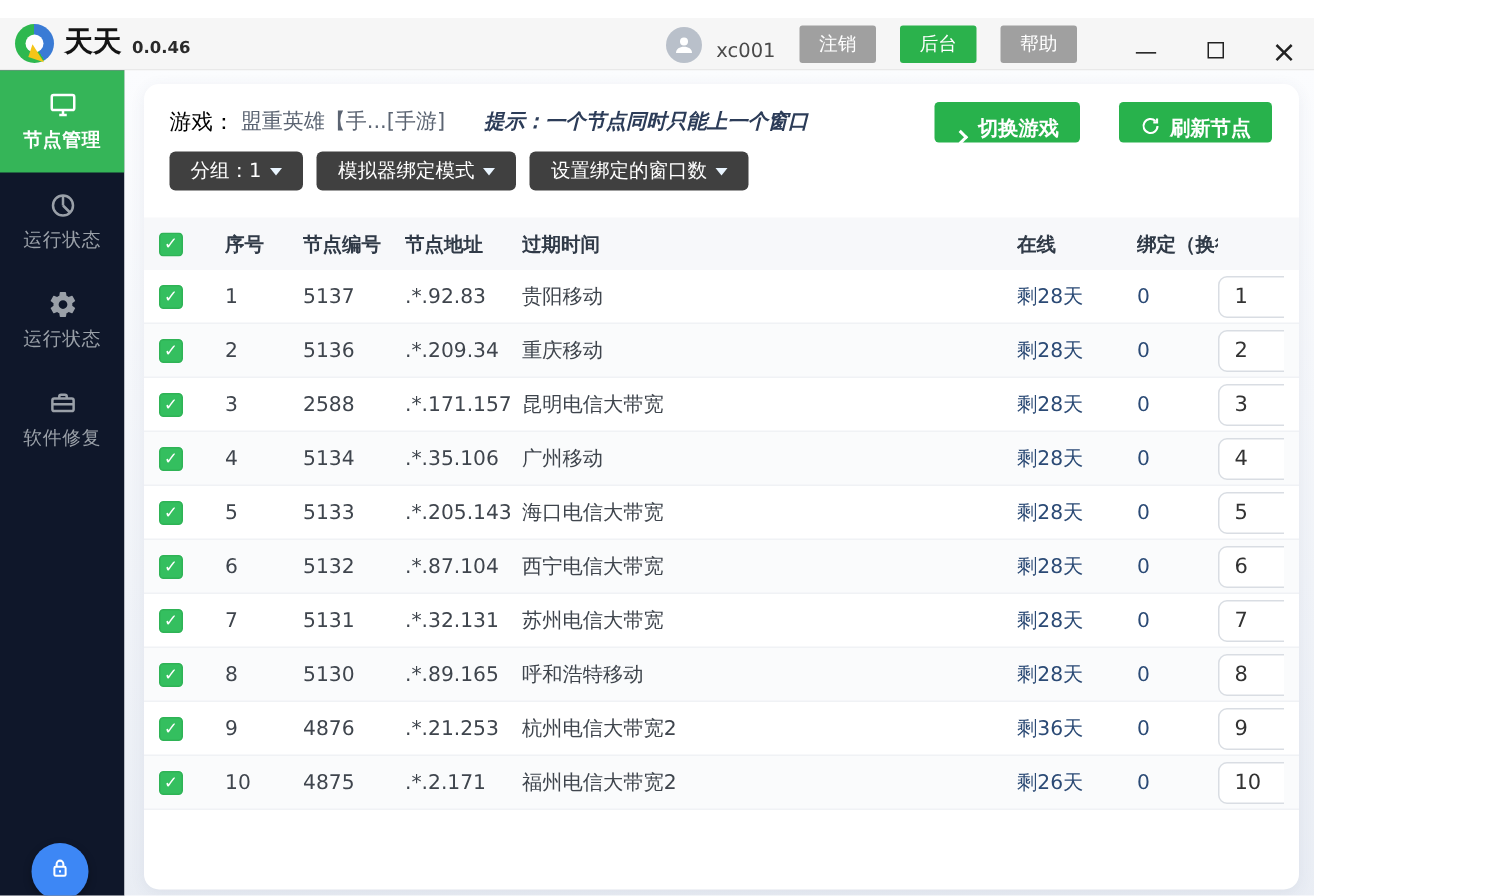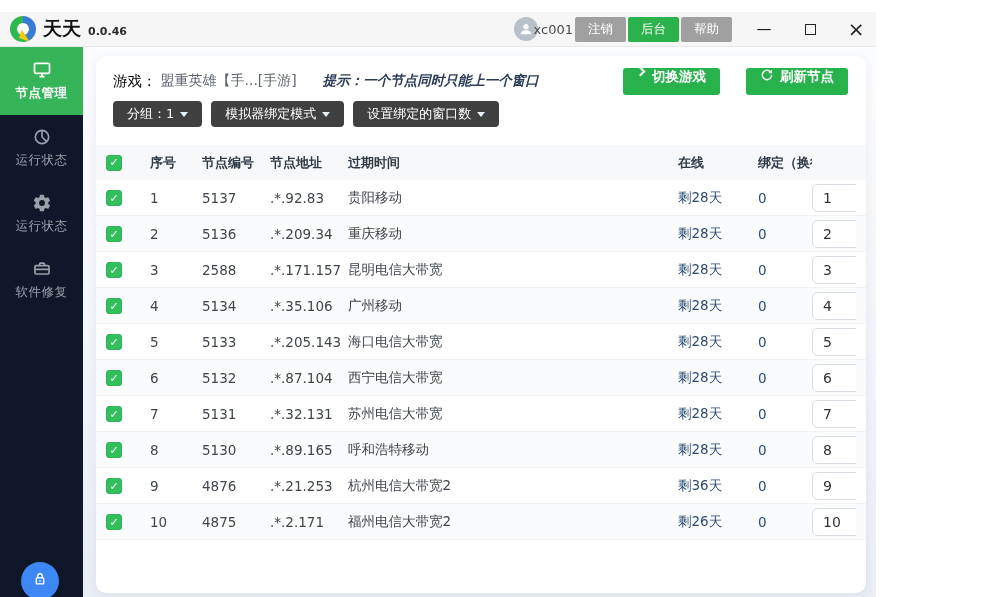--- a/index.html
+++ b/index.html
@@ -10,21 +10,21 @@
   .titlebar { position:absolute; top:0; left:0; right:0; height:35px; background:#f6f6f6;
               border-bottom:1px solid #e9e9e9; display:flex; align-items:center; justify-content:space-between; padding:0 12px 0 10px; }
   .title-left { display:flex; align-items:flex-end; gap:7px; }
   .logo { position:relative; width:26px; height:26px; border-radius:50%;
           background:conic-gradient(from 210deg,#2eb84f 0deg 150deg,#3a7bd5 150deg 300deg,#2eb84f 300deg 360deg); align-self:center; }
   .logo::before { content:""; position:absolute; left:7px; top:7px; width:12px; height:12px; border-radius:50%; background:#fff; }
   .logo::after { content:""; position:absolute; left:10px; top:15px; width:0; height:0;
                  border-left:11px solid #f5c518; border-top:9px solid transparent; transform:rotate(18deg); }
   .app-name { font-size:19px; font-weight:bold; color:#141414; line-height:1; padding-bottom:4px; }
   .app-version { font-size:11px; font-weight:bold; color:#2a2a2a; padding-bottom:4px; }
-  .title-right { display:flex; align-items:center; gap:2px; }
+  .title-right { display:flex; align-items:flex-end; gap:16px; }
   .avatar { width:24px; height:24px; border-radius:50%; background:#b9c0ca; display:inline-flex; align-items:center; justify-content:center; }
   .username { font-size:13px; color:#4a4a4a; margin-left:-6px; }
   .tb-btn { border:none; color:#fff; font-size:12.5px; padding:4px 13px; border-radius:2px; cursor:pointer; font-family:inherit; }
   .tb-gray { background:#a0a0a0; }
   .tb-green { background:#2bb24c; }
   .win-controls { display:flex; align-items:center; gap:30px; margin-left:22px; }
   .wc { width:16px; height:16px; display:inline-flex; align-items:center; justify-content:center; color:#222; cursor:pointer; font-size:15px; }
   .wc-box { width:11px; height:11px; border:1.6px solid #222; }
   .wc-close { font-size:20px; }
 
@@ -42,21 +42,21 @@
   
   .main { position:absolute; left:83px; top:35px; right:0; bottom:3px; background:linear-gradient(#fbfcfe,#e9edf4); }
   .card { position:absolute; left:13px; top:9px; right:10px; bottom:13px; background:#fff; border-radius:10px;
           box-shadow:0 2px 10px rgba(60,80,120,.08); overflow:hidden; }
 
   .card-header { position:absolute; left:17px; right:18px; top:11px; height:28px; display:flex; align-items:center; }
   .game-label { font-size:14.5px; font-weight:normal; color:#000000; }
   .game-name { font-size:14px; color:#5b6472; margin-left:4px; }
   .game-tip { font-size:13.5px; font-weight:bold; font-style:italic; color:#2c3c58; margin-left:26px; }
   .header-actions { margin-left:auto; display:flex; gap:26px; }
-  .action-btn { display:inline-flex; align-items:flex-start; gap:6px; background:#28b24c; color:#fff; border:none;
+  .action-btn { display:inline-flex; align-items:flex-end; gap:6px; background:#28b24c; color:#fff; border:none;
                 font-size:13.5px; font-weight:bold; height:27px; padding:0 14px; border-radius:3px; cursor:pointer; font-family:inherit; }
 
   .filter-row { position:absolute; left:17px; top:45px; height:26px; display:flex; gap:9px; }
   .filter-btn { display:inline-flex; align-items:center; justify-content:center; gap:6px; background:#404040; color:#fff;
                 border:none; font-size:13px; height:26px; padding:0 14px; border-radius:4px; cursor:pointer; font-family:inherit; }
   .chev-down { width:0; height:0; border-left:4.5px solid transparent; border-right:4.5px solid transparent; border-top:5px solid #eaf5ff; }
   .chev-right { width:7px; height:7px; border-right:2.2px solid #fff; border-top:2.2px solid #fff; transform:rotate(45deg); margin-right:2px; }
 
   
   .table { position:absolute; left:0; right:0; top:89px; bottom:0; }

